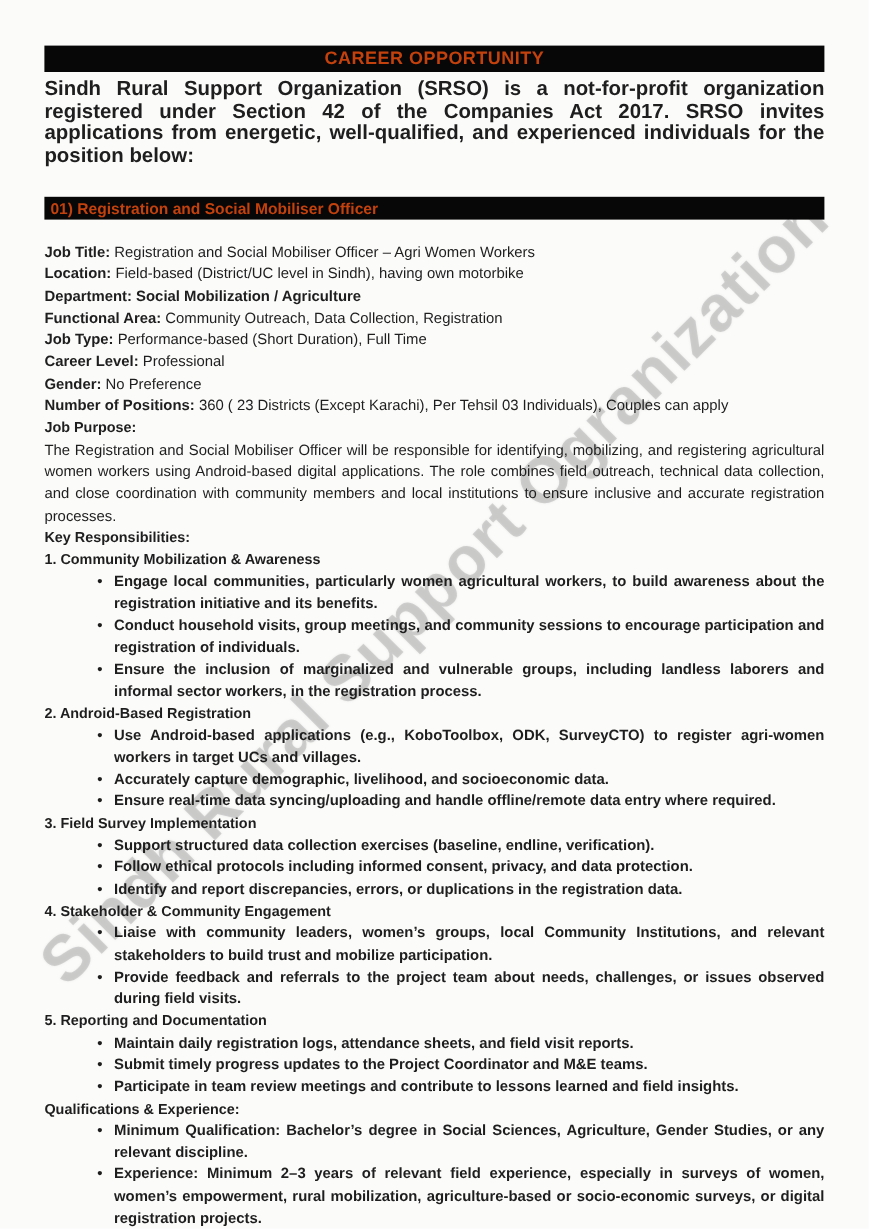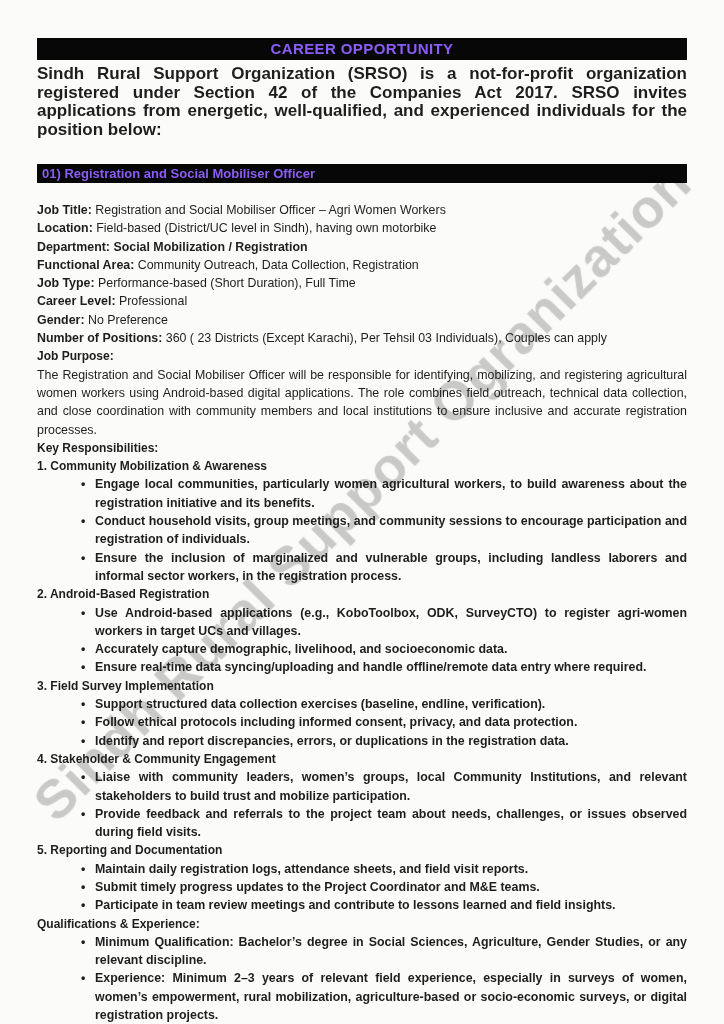--- a/index.html
+++ b/index.html
@@ -24,21 +24,21 @@
     letter-spacing: 1px;
     white-space: nowrap;
     color: rgba(110, 110, 110, 0.25);
     text-shadow: 0 0 2px rgba(120,120,120,0.15);
     pointer-events: none;
     z-index: 1;
   }
   .content { position: relative; z-index: 2; }
   .banner {
     background: #070707;
-    color: #8b5cf6;
+    color: #c2410c;
     font-weight: bold;
   }
   .main-banner {
     text-align: center;
     font-size: 15px;
     line-height: 22px;
     letter-spacing: 0.4px;
     margin-bottom: 5px;
   }
   .intro {
@@ -96,21 +96,21 @@
 
 <div class="page">
   <div class="watermark">Sindh Rural Support Ogranization</div>
   <div class="content">
     <div class="banner main-banner">CAREER OPPORTUNITY</div>
     <p class="intro">Sindh Rural Support Organization (SRSO) is a not-for-profit organization registered under Section 42 of the Companies Act 2017.  SRSO invites applications from energetic, well-qualified, and experienced individuals for the position below:</p>
     <div class="banner position-banner">01) Registration and Social Mobiliser Officer</div>
     <div id="fields">
         <div class="field-line"><b>Job Title:</b><span> Registration and Social Mobiliser Officer – Agri Women Workers</span></div>
         <div class="field-line"><b>Location:</b><span> Field-based (District/UC level in Sindh), having own motorbike</span></div>
-        <div class="field-line"><b>Department:</b><span style="font-weight: bold;"> Social Mobilization / Registration</span></div>
+        <div class="field-line"><b>Department:</b><span style="font-weight: bold;"> Social Mobilization / Agriculture</span></div>
         <div class="field-line"><b>Functional Area:</b><span> Community Outreach, Data Collection, Registration</span></div>
         <div class="field-line"><b>Job Type:</b><span> Performance-based (Short Duration), Full Time</span></div>
         <div class="field-line"><b>Career Level:</b><span> Professional</span></div>
         <div class="field-line"><b>Gender:</b><span> No Preference</span></div>
         <div class="field-line"><b>Number of Positions:</b><span> 360 ( 23 Districts (Except Karachi), Per Tehsil 03 Individuals), Couples can apply</span></div>
       </div>
     <div class="sec-heading">Job Purpose:</div>
     <p class="para">The Registration and Social Mobiliser Officer will be responsible for identifying, mobilizing, and registering agricultural women workers using Android-based digital applications. The role combines field outreach, technical data collection, and close coordination with community members and local institutions to ensure inclusive and accurate registration processes.</p>
     <div id="blocks">
         <div class="sec-heading">Key Responsibilities:</div>

